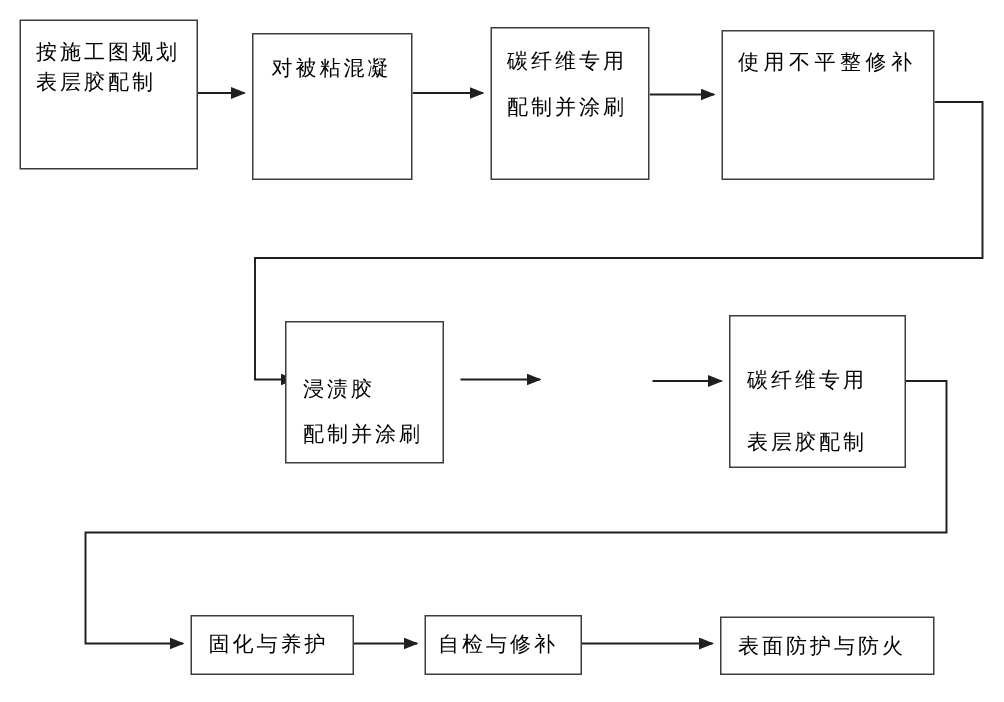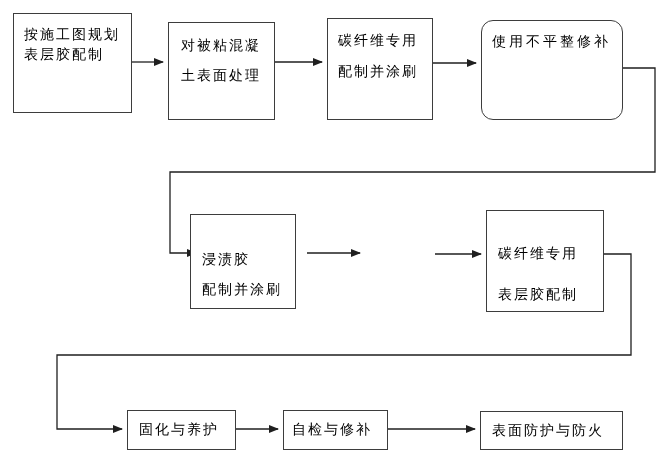--- a/index.html
+++ b/index.html
@@ -31,21 +31,21 @@
   }
   .ln{white-space:nowrap;}
   
   .b1{left:13px;top:13px;width:119px;height:100px;padding:10px 16px 0 10px;}
   .b1 .ln{line-height:20px;}
   .b2{left:168px;top:22px;width:107px;height:98px;padding:7px 0 0 12px;}
   .b2 .ln{line-height:30px;}
   .b3{left:327px;top:18px;width:106px;height:102px;padding:10px 0 0 10px;}
   .b3 .ln{line-height:22px;}
   .b3 .ln3{margin-top:9px;}
-  .b4{left:481px;top:20px;width:142px;height:100px;padding:9px 0 0 10px;letter-spacing:3px;border-radius:12px;}
+  .b4{left:481px;top:20px;width:142px;height:100px;padding:9px 0 0 10px;letter-spacing:3px;}
   .b4 .ln{line-height:22px;}
   
   .b5{left:190px;top:214px;width:106px;height:95px;padding:36px 0 0 11px;}
   .b5 .ln{line-height:16px;}
   .b5 .ln2{margin-top:14px;}
   .b6{left:365px;top:214px;width:70px;height:95px;padding:31px 0 0 9px;}
   .b6 .ln{line-height:20px;}
   .b7{left:486px;top:210px;width:118px;height:102px;padding:34px 0 0 11px;}
   .b7 .ln{line-height:16px;}
   .b7 .ln2{margin-top:25px;}
@@ -77,21 +77,20 @@
       <polyline points="388,429 475,429" class="connector" marker-end="url(#arrowhead)"></polyline>
     </svg>
 
   <div class="box b1">
     <div class="ln">按施工图规划</div>
     <div class="ln">表层胶配制</div>
   </div>
 
   <div class="box b2">
     <div class="ln">对被粘混凝</div>
-    <div class="ln">土表面处理</div>
   </div>
 
   <div class="box b3">
     <div class="ln">碳纤维专用</div>
     <div class="ln ln3">配制并涂刷</div>
   </div>
 
   <div class="box b4">
     <div class="ln">使用不平整修补</div>
   </div>

